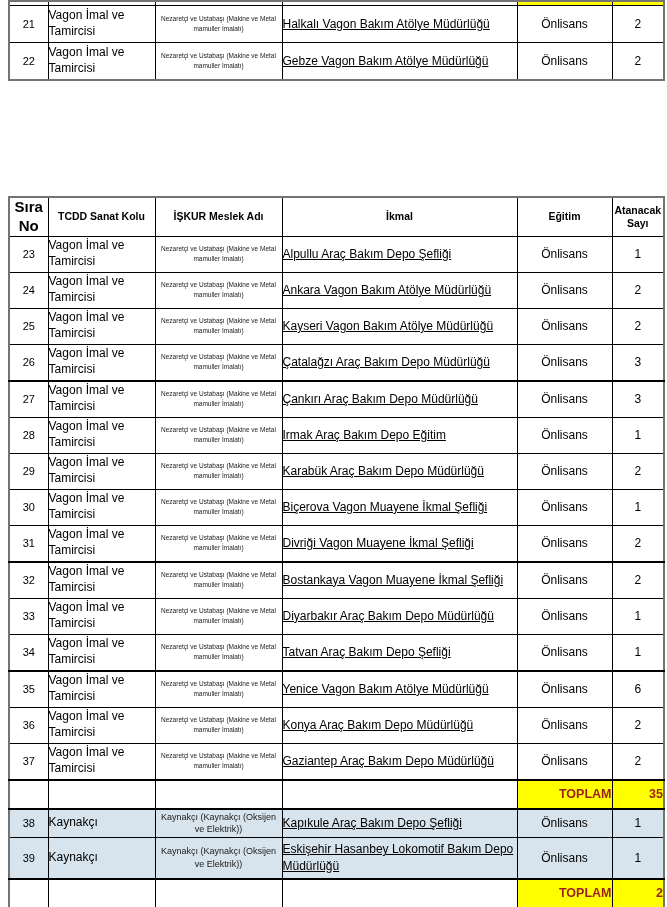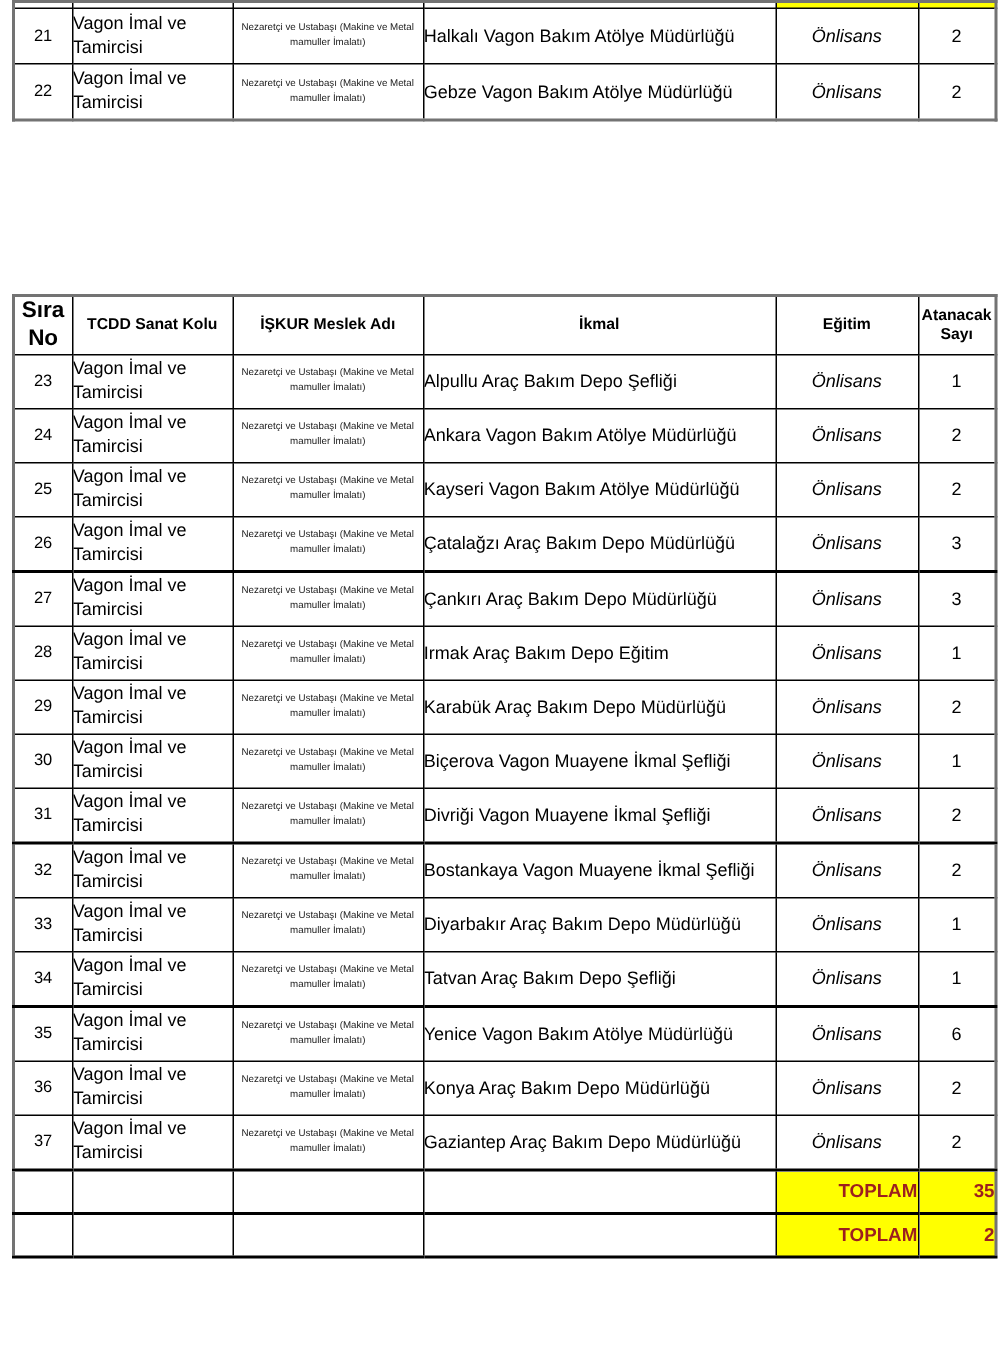--- a/index.html
+++ b/index.html
@@ -19,22 +19,22 @@
   .top-tbl .sliver-row td { height:3px; border-top:none; }
   .top-tbl .data-row td { height:36px; }
   
   .main-tbl { border-bottom:3px solid #000; }
   .header-row th { height:36px; font-size:10.5px; font-weight:bold; text-align:center; line-height:1.25; border-bottom:1px solid #000; }
   .header-row th.c-no { font-size:15px; }
   .data-row td { height:35px; }
   .c-no     { text-align:center; font-size:11px; }
   .c-sanat  { font-size:12px; line-height:1.3; }
   .c-meslek { text-align:center; font-size:6.5px; line-height:1.5; color:#1a1a1a; padding:0 3px; }
-  .c-isyeri { text-align:left; font-size:12px; padding-left:4px; padding-right:1px; line-height:1.35; }
-  .c-egitim { text-align:center; font-size:12px;font-style:italic; }
+  .c-isyeri { text-align:left; font-size:12px; padding-left:4px; padding-right:1px; line-height:1.35;text-decoration:underline; }
+  .c-egitim { text-align:center; font-size:12px; }
   .c-sayi   { text-align:center; font-size:12px; }
   
   #main-rows tr:nth-child(5) td,
   #main-rows tr:nth-child(10) td,
   #main-rows tr:nth-child(13) td { border-top-width:2px; }
   
   .toplam-row td { height:27px; border-top-width:2px; border-bottom-width:2px; }
   .cell-yellow { background:var(--highlight_yellow,#ffff00); }
   .toplam-label, .toplam-value { color:var(--toplam_text,#9c1f1f); font-weight:bold; font-size:12.5px; text-align:right; }
   
@@ -235,20 +235,36 @@
       <tr class="toplam-row">
         <td class="c-no"></td>
         <td class="c-sanat"></td>
         <td class="c-meslek"></td>
         <td class="c-isyeri"></td>
         <td class="cell-yellow toplam-label">TOPLAM</td>
         <td class="cell-yellow toplam-value">35</td>
       </tr>
     </tbody>
     <tbody id="kaynakci-rows">
+        <tr class="data-row">
+    <td class="c-no">38</td>
+    <td class="c-sanat">Kaynakçı</td>
+    <td class="c-meslek">Kaynakçı (Kaynakçı (Oksijen ve Elektrik))</td>
+    <td class="c-isyeri">Kapıkule Araç Bakım Depo Şefliği</td>
+    <td class="c-egitim">Önlisans</td>
+    <td class="c-sayi">1</td>
+  </tr>
+        <tr class="data-row">
+    <td class="c-no">39</td>
+    <td class="c-sanat">Kaynakçı</td>
+    <td class="c-meslek">Kaynakçı (Kaynakçı (Oksijen ve Elektrik))</td>
+    <td class="c-isyeri">Eskişehir Hasanbey Lokomotif Bakım Depo Müdürlüğü</td>
+    <td class="c-egitim">Önlisans</td>
+    <td class="c-sayi">1</td>
+  </tr>
       </tbody>
     <tbody>
       <tr class="toplam-row">
         <td class="c-no"></td>
         <td class="c-sanat"></td>
         <td class="c-meslek"></td>
         <td class="c-isyeri"></td>
         <td class="cell-yellow toplam-label">TOPLAM</td>
         <td class="cell-yellow toplam-value">2</td>
       </tr>

